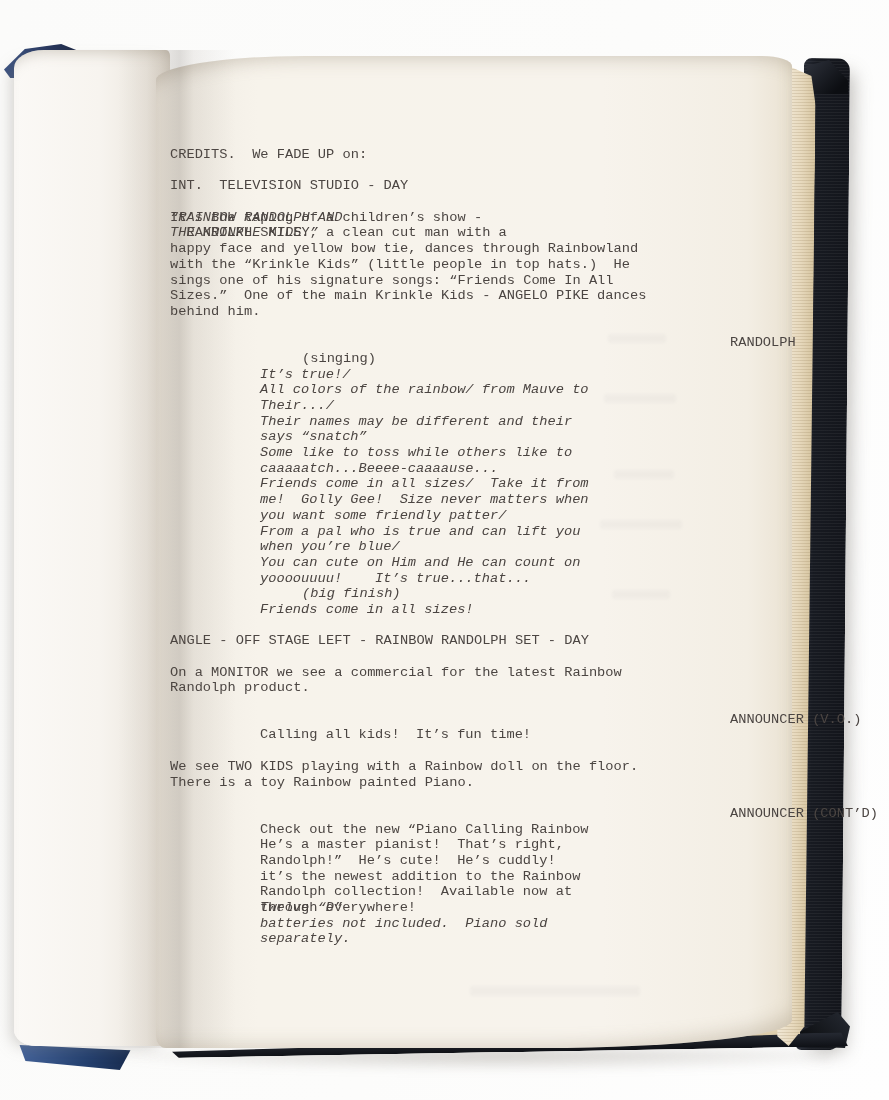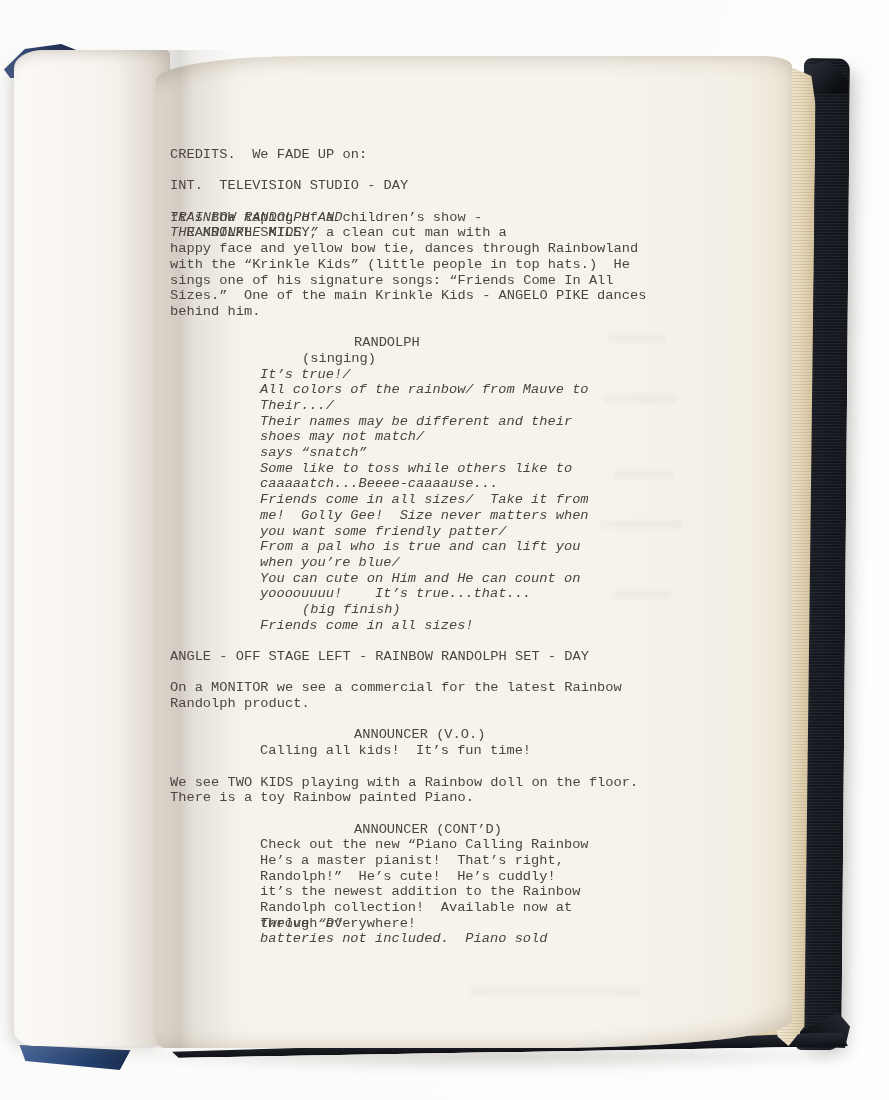--- a/index.html
+++ b/index.html
@@ -92,21 +92,21 @@
   .bleed{background:#7d7d88;opacity:.05;filter:blur(1.6px);border-radius:2px;}
 
   
   .script-text{
     left:14px;top:91px;width:560px;
     font-size:13.7px;line-height:15.7px;
     color:#4b4542;
     letter-spacing:0;
   }
   .script-text .line{position:static;white-space:pre;height:15.7px;}
-  .ind-char{padding-left:184px;}
+  .ind-char{padding-left:184px;text-align:right;}
   .ind-paren{padding-left:132px;text-decoration:underline;}
   .ind-dialog{padding-left:90px;}
   .it{font-style:italic;}
 </style>
 </head>
 <body>
 
 <div class="stage">
   <div class="book-bottom-shadow"></div>
 
@@ -142,21 +142,20 @@
         <div class="line ind-action"><span>sings one of his signature songs: “Friends Come In All</span></div>
         <div class="line ind-action"><span>Sizes.”  One of the main Krinkle Kids - ANGELO PIKE dances</span></div>
         <div class="line ind-action"><span>behind him.</span></div>
         <div class="line ind-blank">&nbsp;</div>
         <div class="line ind-char"><span>RANDOLPH</span></div>
         <div class="line ind-paren"><span>(singing)</span></div>
         <div class="line ind-dialog"><span class="it">It’s true!/</span></div>
         <div class="line ind-dialog"><span class="it">All colors of the rainbow/ from Mauve to</span></div>
         <div class="line ind-dialog"><span class="it">Their.../</span></div>
         <div class="line ind-dialog"><span class="it">Their names may be different and their</span></div>
-        <div class="line ind-dialog"><span class="it">shoes may not match/</span></div>
         <div class="line ind-dialog"><span class="it">says “snatch”</span></div>
         <div class="line ind-dialog"><span class="it">Some like to toss while others like to</span></div>
         <div class="line ind-dialog"><span class="it">caaaaatch...Beeee-caaaause...</span></div>
         <div class="line ind-dialog"><span class="it">Friends come in all sizes/  Take it from</span></div>
         <div class="line ind-dialog"><span class="it">me!  Golly Gee!  Size never matters when</span></div>
         <div class="line ind-dialog"><span class="it">you want some friendly patter/</span></div>
         <div class="line ind-dialog"><span class="it">From a pal who is true and can lift you</span></div>
         <div class="line ind-dialog"><span class="it">when you’re blue/</span></div>
         <div class="line ind-dialog"><span class="it">You can cute on Him and He can count on</span></div>
         <div class="line ind-dialog"><span class="it">yoooouuuu!    It’s true...that...</span></div>
@@ -175,17 +174,18 @@
         <div class="line ind-action"><span>There is a toy Rainbow painted Piano.</span></div>
         <div class="line ind-blank">&nbsp;</div>
         <div class="line ind-char"><span>ANNOUNCER (CONT’D)</span></div>
         <div class="line ind-dialog"><span>Check out the new “Piano Calling Rainbow</span></div>
         <div class="line ind-dialog"><span>He’s a master pianist!  That’s right,</span></div>
         <div class="line ind-dialog"><span>Randolph!”  He’s cute!  He’s cuddly!</span></div>
         <div class="line ind-dialog"><span>it’s the newest addition to the Rainbow</span></div>
         <div class="line ind-dialog"><span>Randolph collection!  Available now at</span></div>
         <div class="line ind-dialog"><span>through everywhere!   </span><span class="it">Twelve “D”</span></div>
         <div class="line ind-dialog"><span class="it">batteries not included.  Piano sold</span></div>
+        <div class="line ind-dialog"><span class="it">separately.</span></div>
       </div>
   </div>
 
   <div class="gutter-shadow"></div>
 </div>
 
 </body></html>

